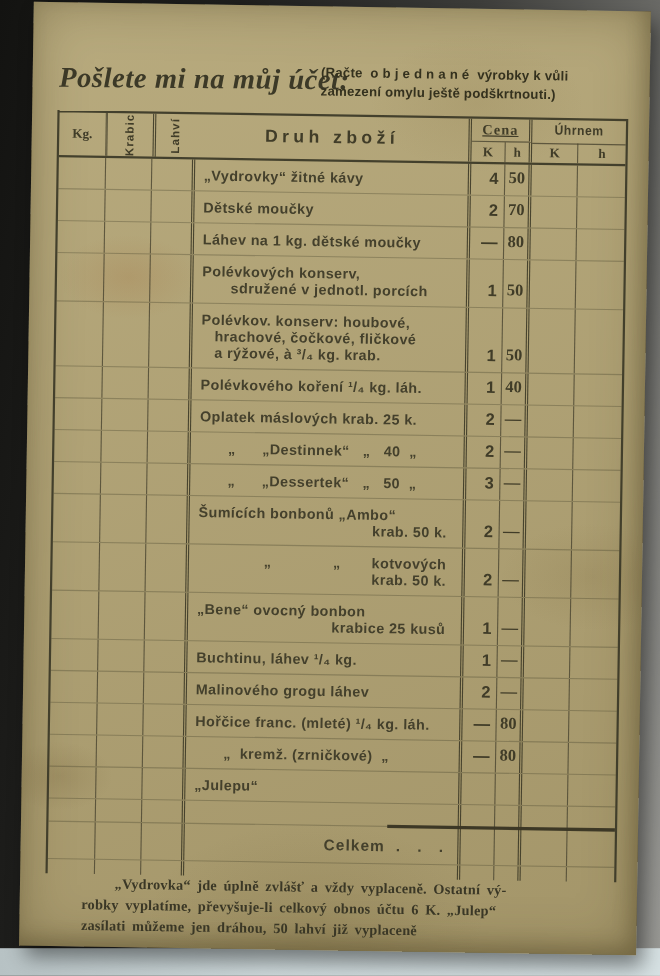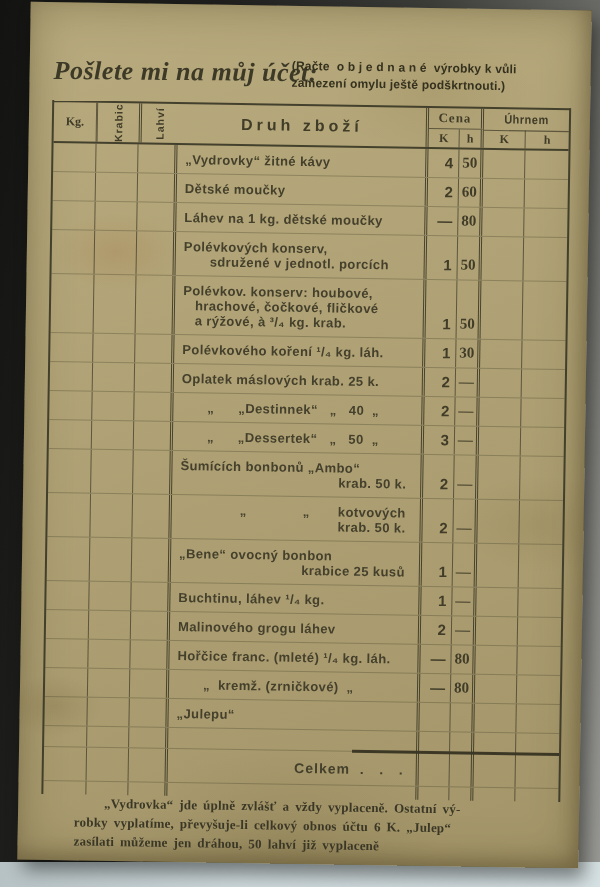--- a/index.html
+++ b/index.html
@@ -38,21 +38,21 @@
     border-bottom:2px solid rgba(58,55,38,.92);}
   .hc{display:flex;align-items:center;justify-content:center;color:#403c28;}
   .span2{grid-row:1/3;}
   .b1{border-right:1px solid var(--line);}
   .bd{border-right:3px double var(--strong);}
   .hb{border-bottom:1px solid var(--line);}
   .kg-h{font:bold 12px "Liberation Serif","DejaVu Serif",serif;}
   .vert{writing-mode:vertical-rl;transform:rotate(180deg);
     font:bold 10.5px "Liberation Sans","DejaVu Sans",sans-serif;letter-spacing:1px;}
   .druh-h{font:bold 16px "Liberation Sans","DejaVu Sans",sans-serif;letter-spacing:4px;}
-  .cena-h{font:bold 13px "Liberation Serif","DejaVu Serif",serif;letter-spacing:1px;}
+  .cena-h{font:bold 13px "Liberation Serif","DejaVu Serif",serif;letter-spacing:1px;text-decoration:underline;}
   .uhr-h{font:bold 11px "Liberation Sans","DejaVu Sans",sans-serif;letter-spacing:.5px;transform:scaleY(1.1);}
   .kh{font:bold 12px "Liberation Serif","DejaVu Serif",serif;}
 
   .trow{display:grid;grid-template-columns:var(--cols);min-height:28px;
     border-top:1px solid var(--faint);position:relative;}
   .trow:first-child{border-top:none;}
   .cell{box-sizing:border-box;}
   .cdruh{padding:7px 0 6px 8px;color:#44402c;}
   .ln{font:bold 13px/15px "Liberation Sans","DejaVu Sans",sans-serif;
     letter-spacing:.4px;white-space:pre-wrap;}
@@ -121,21 +121,21 @@
           <div class="cell"></div>
         </div>
         <div class="trow">
           <div class="cell b1"></div>
           <div class="cell b1"></div>
           <div class="cell bd"></div>
           <div class="cell bd cdruh">
             <div class="ln l">Dětské moučky</div>
           </div>
           <div class="cell b1 pk">2</div>
-          <div class="cell bd ph">60</div>
+          <div class="cell bd ph">70</div>
           <div class="cell b1"></div>
           <div class="cell"></div>
         </div>
         <div class="trow">
           <div class="cell b1"></div>
           <div class="cell b1"></div>
           <div class="cell bd"></div>
           <div class="cell bd cdruh">
             <div class="ln l">Láhev na 1 kg. dětské moučky</div>
           </div>
@@ -172,21 +172,21 @@
           <div class="cell"></div>
         </div>
         <div class="trow">
           <div class="cell b1"></div>
           <div class="cell b1"></div>
           <div class="cell bd"></div>
           <div class="cell bd cdruh">
             <div class="ln l">Polévkového koření ¹/₄ kg. láh.</div>
           </div>
           <div class="cell b1 pk">1</div>
-          <div class="cell bd ph">30</div>
+          <div class="cell bd ph">40</div>
           <div class="cell b1"></div>
           <div class="cell"></div>
         </div>
         <div class="trow">
           <div class="cell b1"></div>
           <div class="cell b1"></div>
           <div class="cell bd"></div>
           <div class="cell bd cdruh">
             <div class="ln l">Oplatek máslových krab. 25 k.</div>
           </div>

